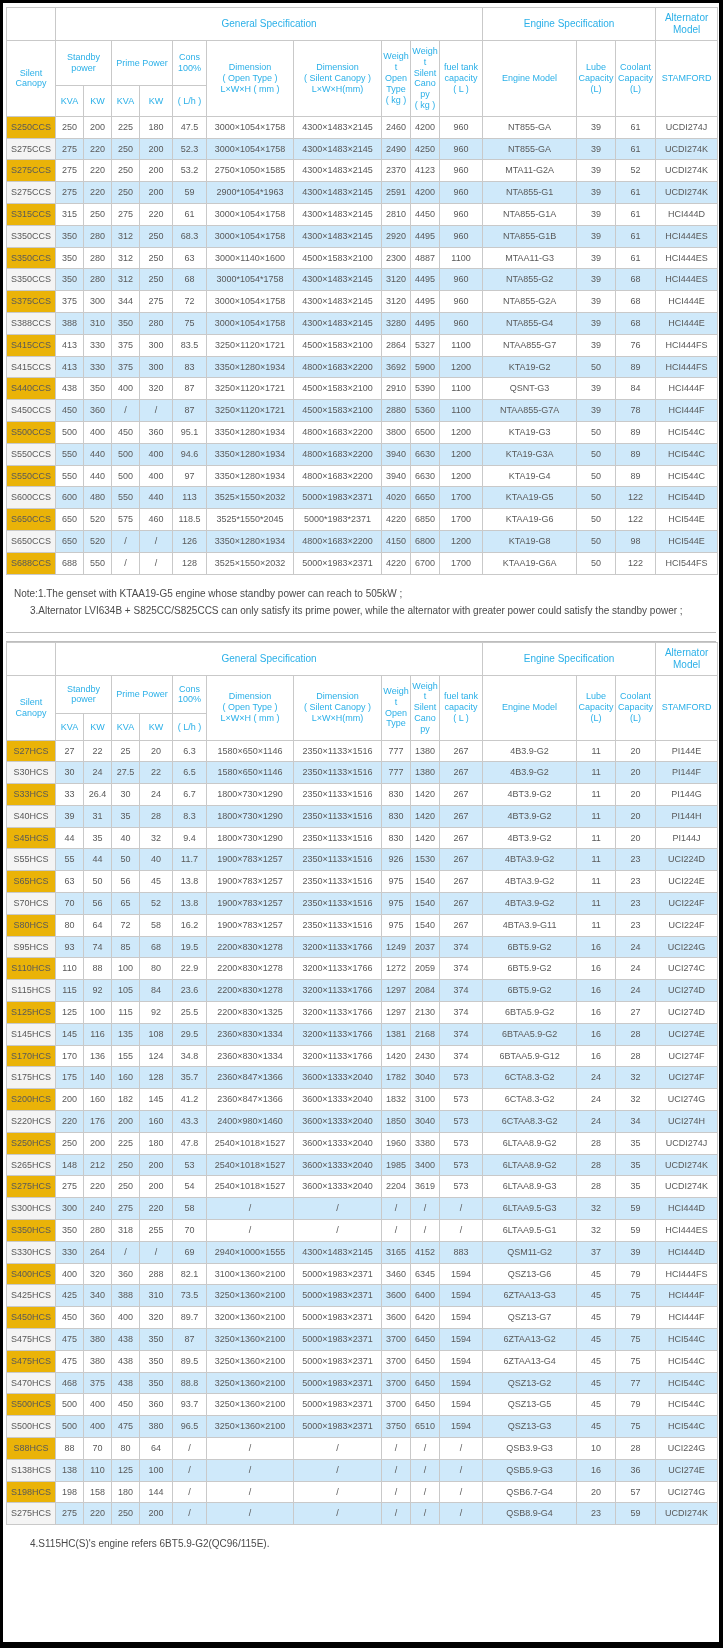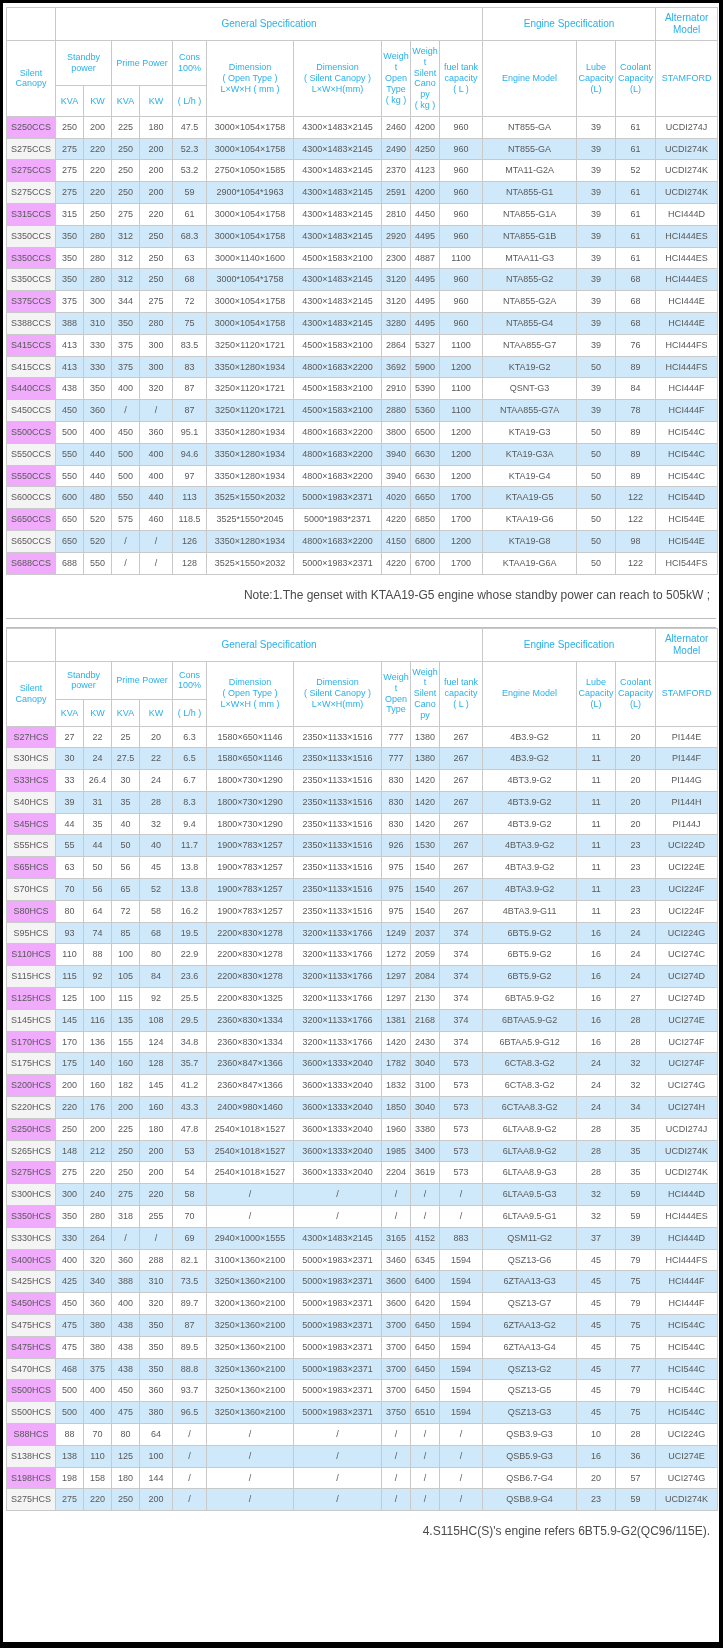--- a/index.html
+++ b/index.html
@@ -13,25 +13,25 @@
   table.spec th, table.spec td{
     border:1px solid #c9c9c9;
     font-size:9px;line-height:1.2;color:#595959;
     text-align:center;vertical-align:middle;
     padding:5px 1px;word-wrap:break-word;overflow:hidden;
   }
   table.spec th{
     color:#2bb0e8;font-weight:normal;white-space:pre-line;background:#fff;
   }
   tr.group-row th{font-size:10px;height:14px;padding:4px 1px;}
-  td.model{background:#f0abfc;color:#2bb0e8;cursor:pointer;}
+  td.model{background:#eab308;color:#2bb0e8;cursor:pointer;}
   tr.stripe td{background:#cfe9fa;}
   tr.stripe td.model{background:#f4f4f4;}
   .note-block{padding:10px 6px 12px 8px;}
-  .note-line{font-size:12px;color:#4a4a4a;line-height:1.75;white-space:nowrap;text-align:right;}
+  .note-line{font-size:10px;color:#4a4a4a;line-height:1.75;white-space:nowrap;}
   .note-line.indent{padding-left:16px;}
   .divider{height:8px;border-top:1px solid #bdbdbd;border-bottom:1px solid #bdbdbd;margin:0 0 0 0;}
 </style>
 </head>
 <body>
 
 <div class="frame">
 
   <table class="spec">
     <colgroup>
@@ -453,20 +453,21 @@
           <td>KTAA19-G6A</td>
           <td>50</td>
           <td>122</td>
           <td>HCI544FS</td>
         </tr>
       </tbody>
   </table>
 
   <div class="note-block">
       <div class="note-line">Note:1.The genset with KTAA19-G5 engine whose standby power can reach to 505kW ;</div>
+      <div class="note-line indent">3.Alternator LVI634B + S825CC/S825CCS can only satisfy its prime power, while the alternator with greater power could satisfy the standby power ;</div>
     </div>
 
   <div class="divider"></div>
 
   <table class="spec">
     <colgroup>
       <col style="width:49px">
         <col style="width:28px">
         <col style="width:28px">
         <col style="width:28px">

